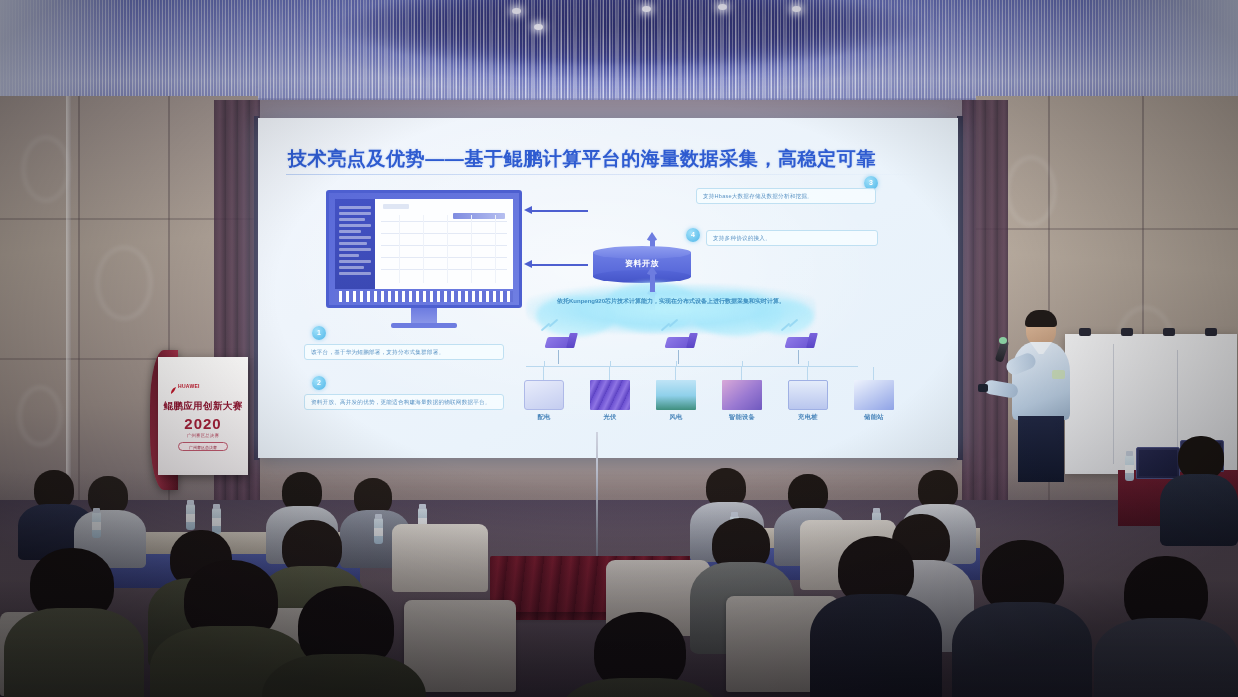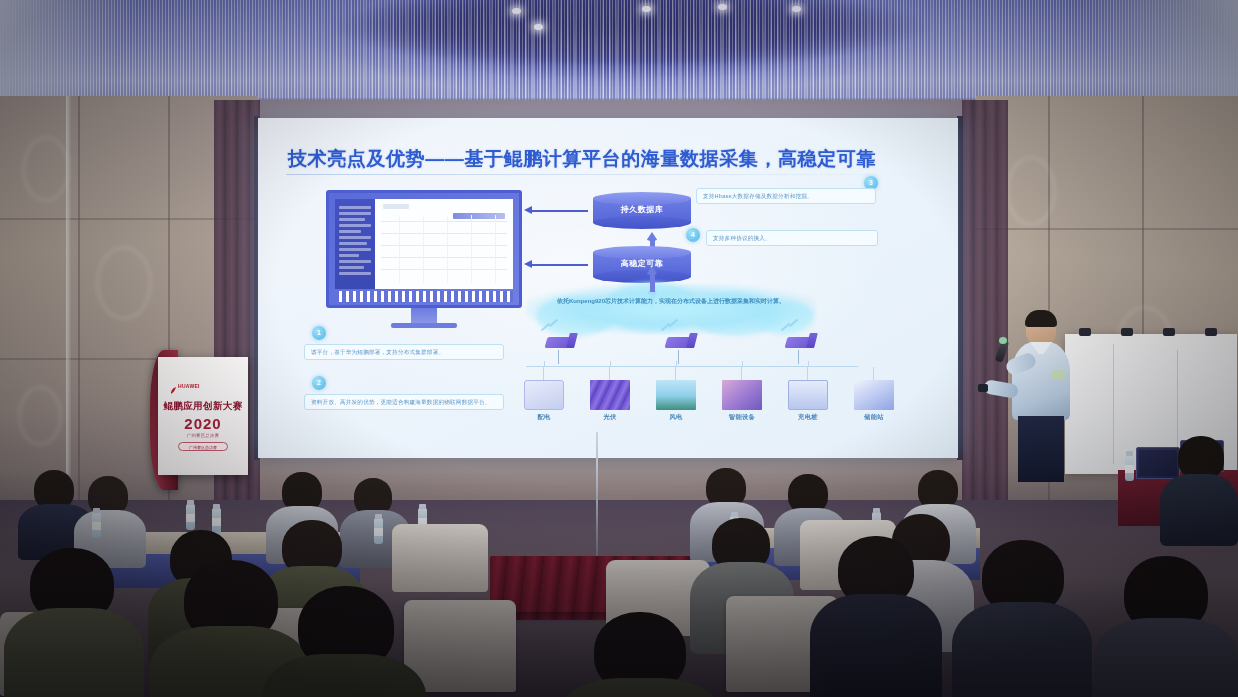--- a/index.html
+++ b/index.html
@@ -317,35 +317,29 @@
       </div>
       <div class="mon-stand"></div>
       <div class="mon-base"></div>
     </div>
 
     <div class="line-h" style="left:272px;top:92px;width:58px"></div>
     <div class="arrow-left" style="left:266px;top:88px"></div>
     <div class="line-h" style="left:272px;top:146px;width:58px"></div>
     <div class="arrow-left" style="left:266px;top:142px"></div>
 
-    <div class="cyl" style="left:335px;top:74px">
-      <div class="cyl-mid"></div>
-      <div class="cyl-bot"></div>
-      <div class="cyl-top"></div>
-      <div class="cyl-label">持久数据库</div>
-    </div>
     <div class="arrow-up" style="left:388px;top:114px">
       <div class="shaft"></div>
         <div class="head"></div>
     </div>
     <div class="cyl" style="left:335px;top:128px">
       <div class="cyl-mid"></div>
       <div class="cyl-bot"></div>
       <div class="cyl-top"></div>
-      <div class="cyl-label">高稳定可靠</div>
+      <div class="cyl-label">资料开放</div>
     </div>
     <div class="arrow-up" style="left:388px;top:168px">
       <div class="shaft"></div>
         <div class="head"></div>
     </div>
 
     <div class="badge" style="left:606px;top:58px">3</div>
     <div class="bubble" style="left:438px;top:70px;width:180px">支持Hbase大数据存储及数据分析和挖掘。</div>
     <div class="badge" style="left:428px;top:110px">4</div>
     <div class="bubble" style="left:448px;top:112px;width:172px">支持多种协议的接入。</div>

